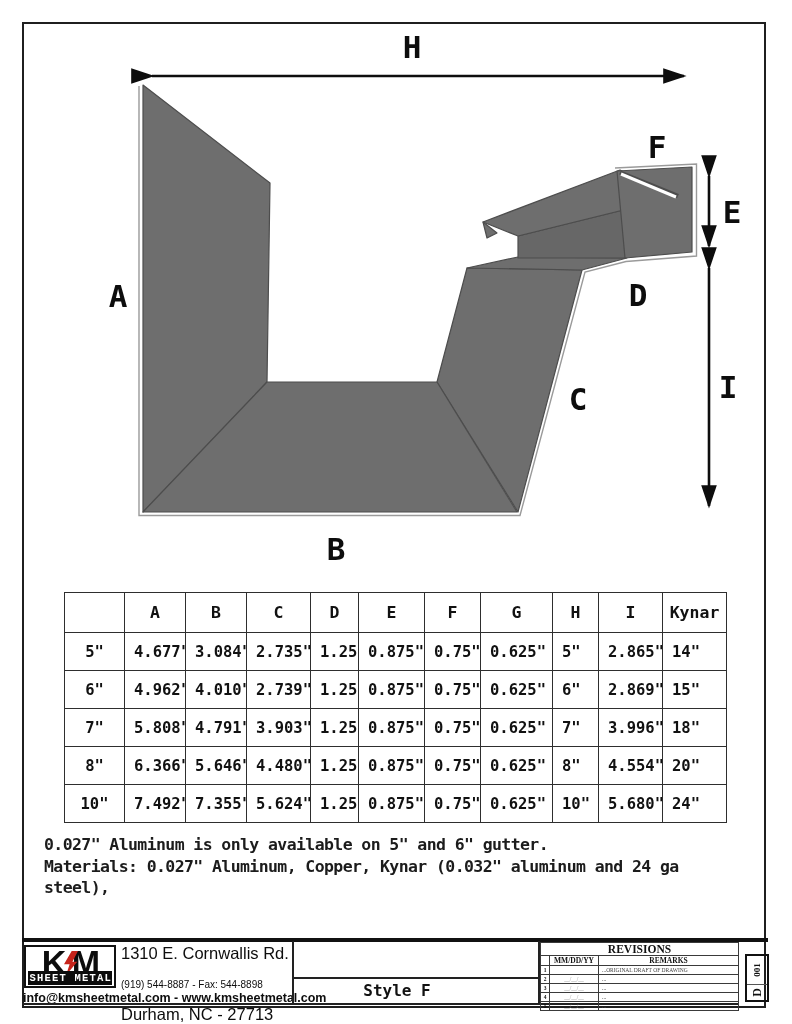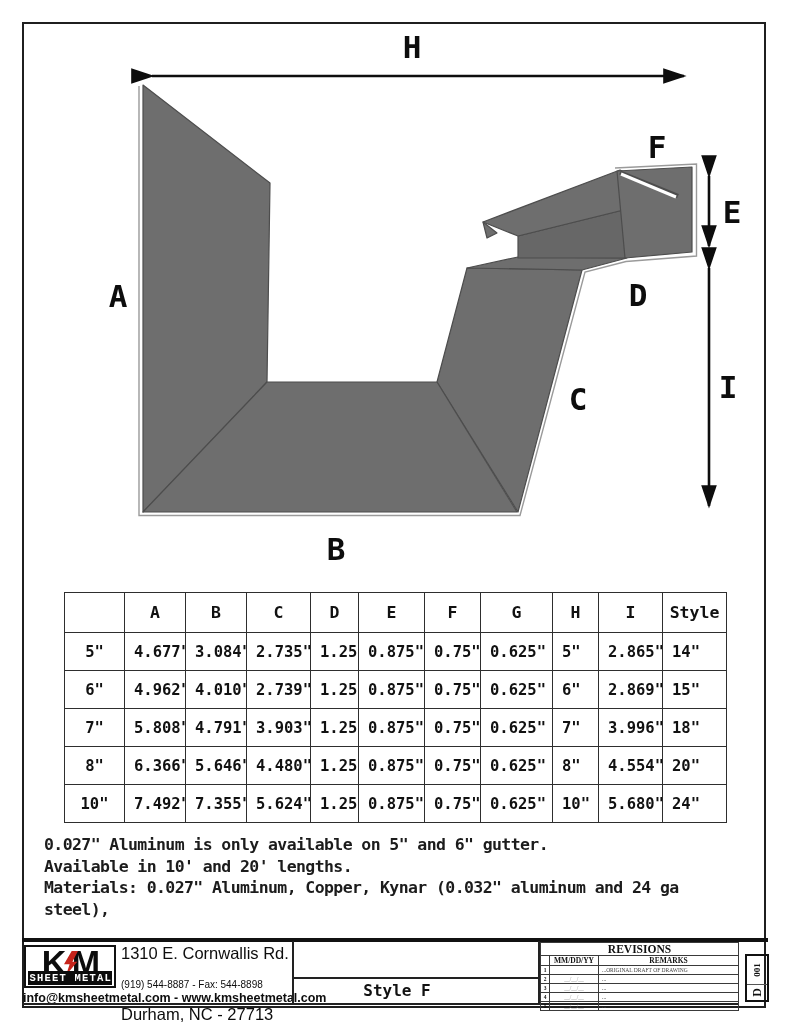--- a/index.html
+++ b/index.html
@@ -125,21 +125,21 @@
     <th></th>
     <th>A</th>
     <th>B</th>
     <th>C</th>
     <th>D</th>
     <th>E</th>
     <th>F</th>
     <th>G</th>
     <th>H</th>
     <th>I</th>
-    <th>Style</th>
+    <th>Kynar</th>
   </tr>
   <tr>
     <td class="rowhead">5"</td>
     <td>4.677"</td>
     <td>3.084"</td>
     <td>2.735"</td>
     <td>1.25"</td>
     <td>0.875"</td>
     <td>0.75"</td>
     <td>0.625"</td>
@@ -197,21 +197,20 @@
     <td>0.625"</td>
     <td>10"</td>
     <td>5.680"</td>
     <td>24"</td>
   </tr>
 </tbody>
   </table>
 
 <div id="notes" class="abs">
   <div>0.027" Aluminum is only available on 5" and 6" gutter.</div>
-  <div>Available in 10' and 20' lengths.</div>
   <div>Materials: 0.027" Aluminum, Copper, Kynar (0.032" aluminum and 24 ga steel),</div>
 </div>
 
 <div id="footer-sep" class="abs"></div>
 
 <div id="logo-box" class="abs">
   <div id="logo-letters"><span>K</span><span style="visibility:hidden">.</span><span>M</span></div>
   <div id="logo-bolt"></div>
   <div id="logo-sub">SHEET METAL</div>
 </div>

